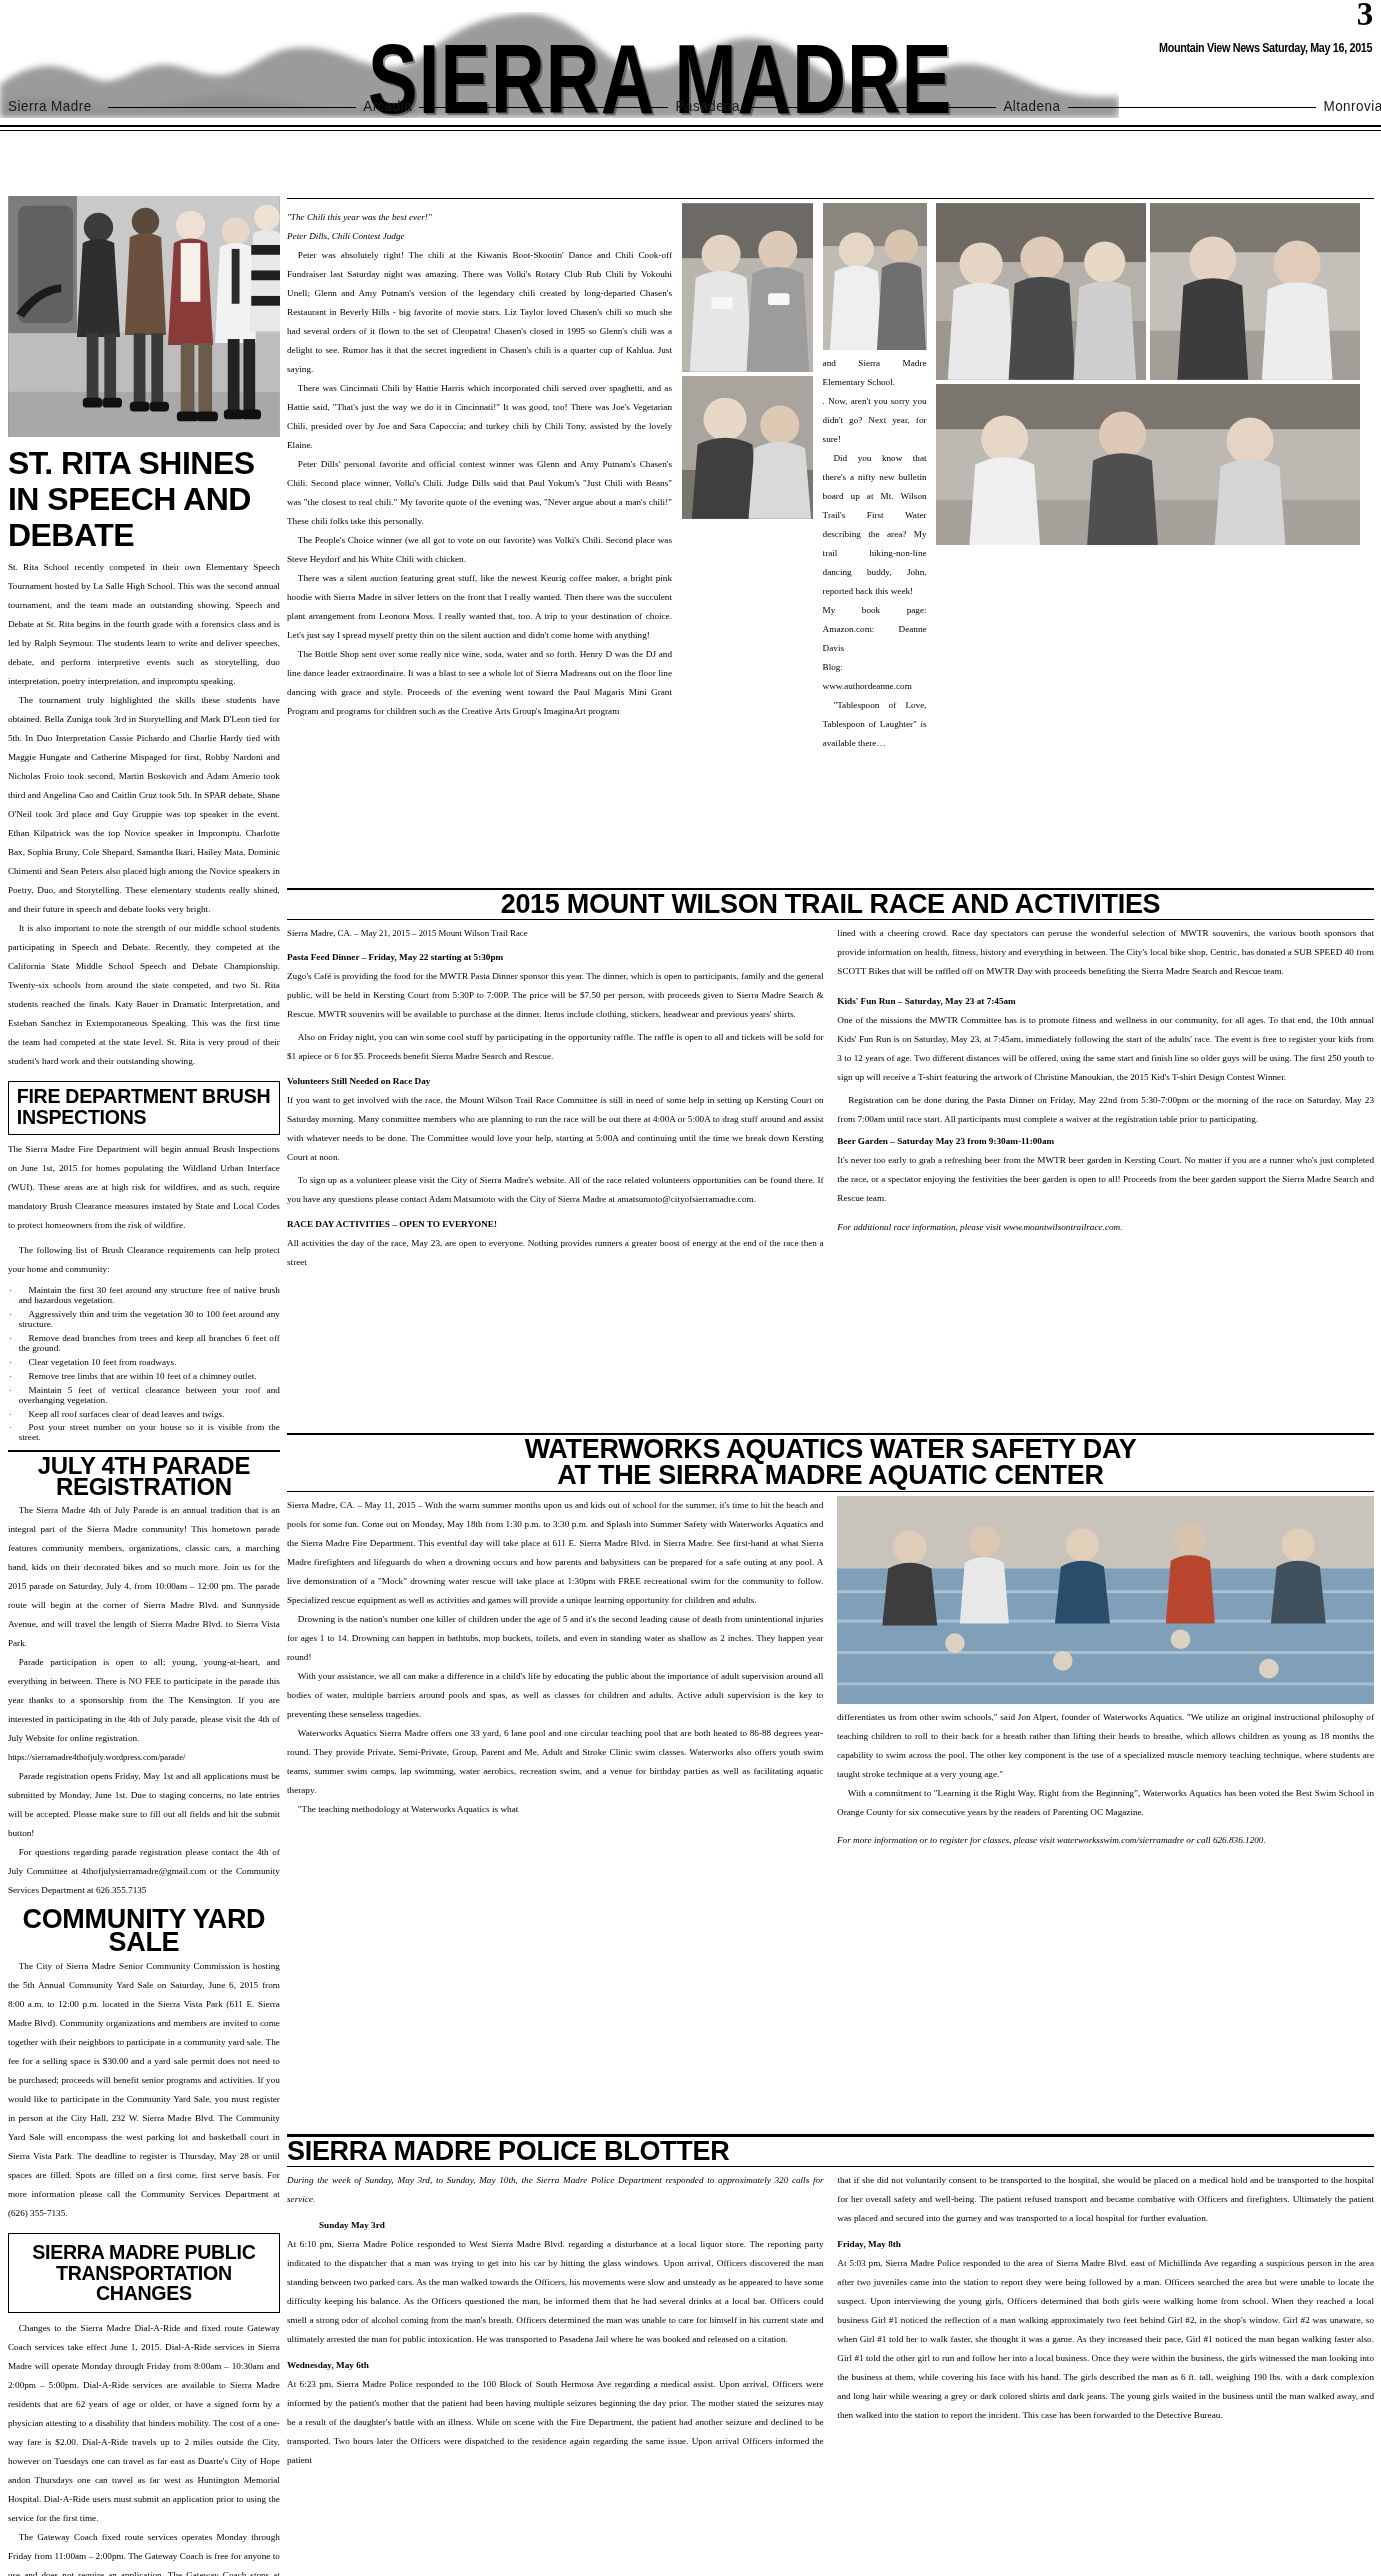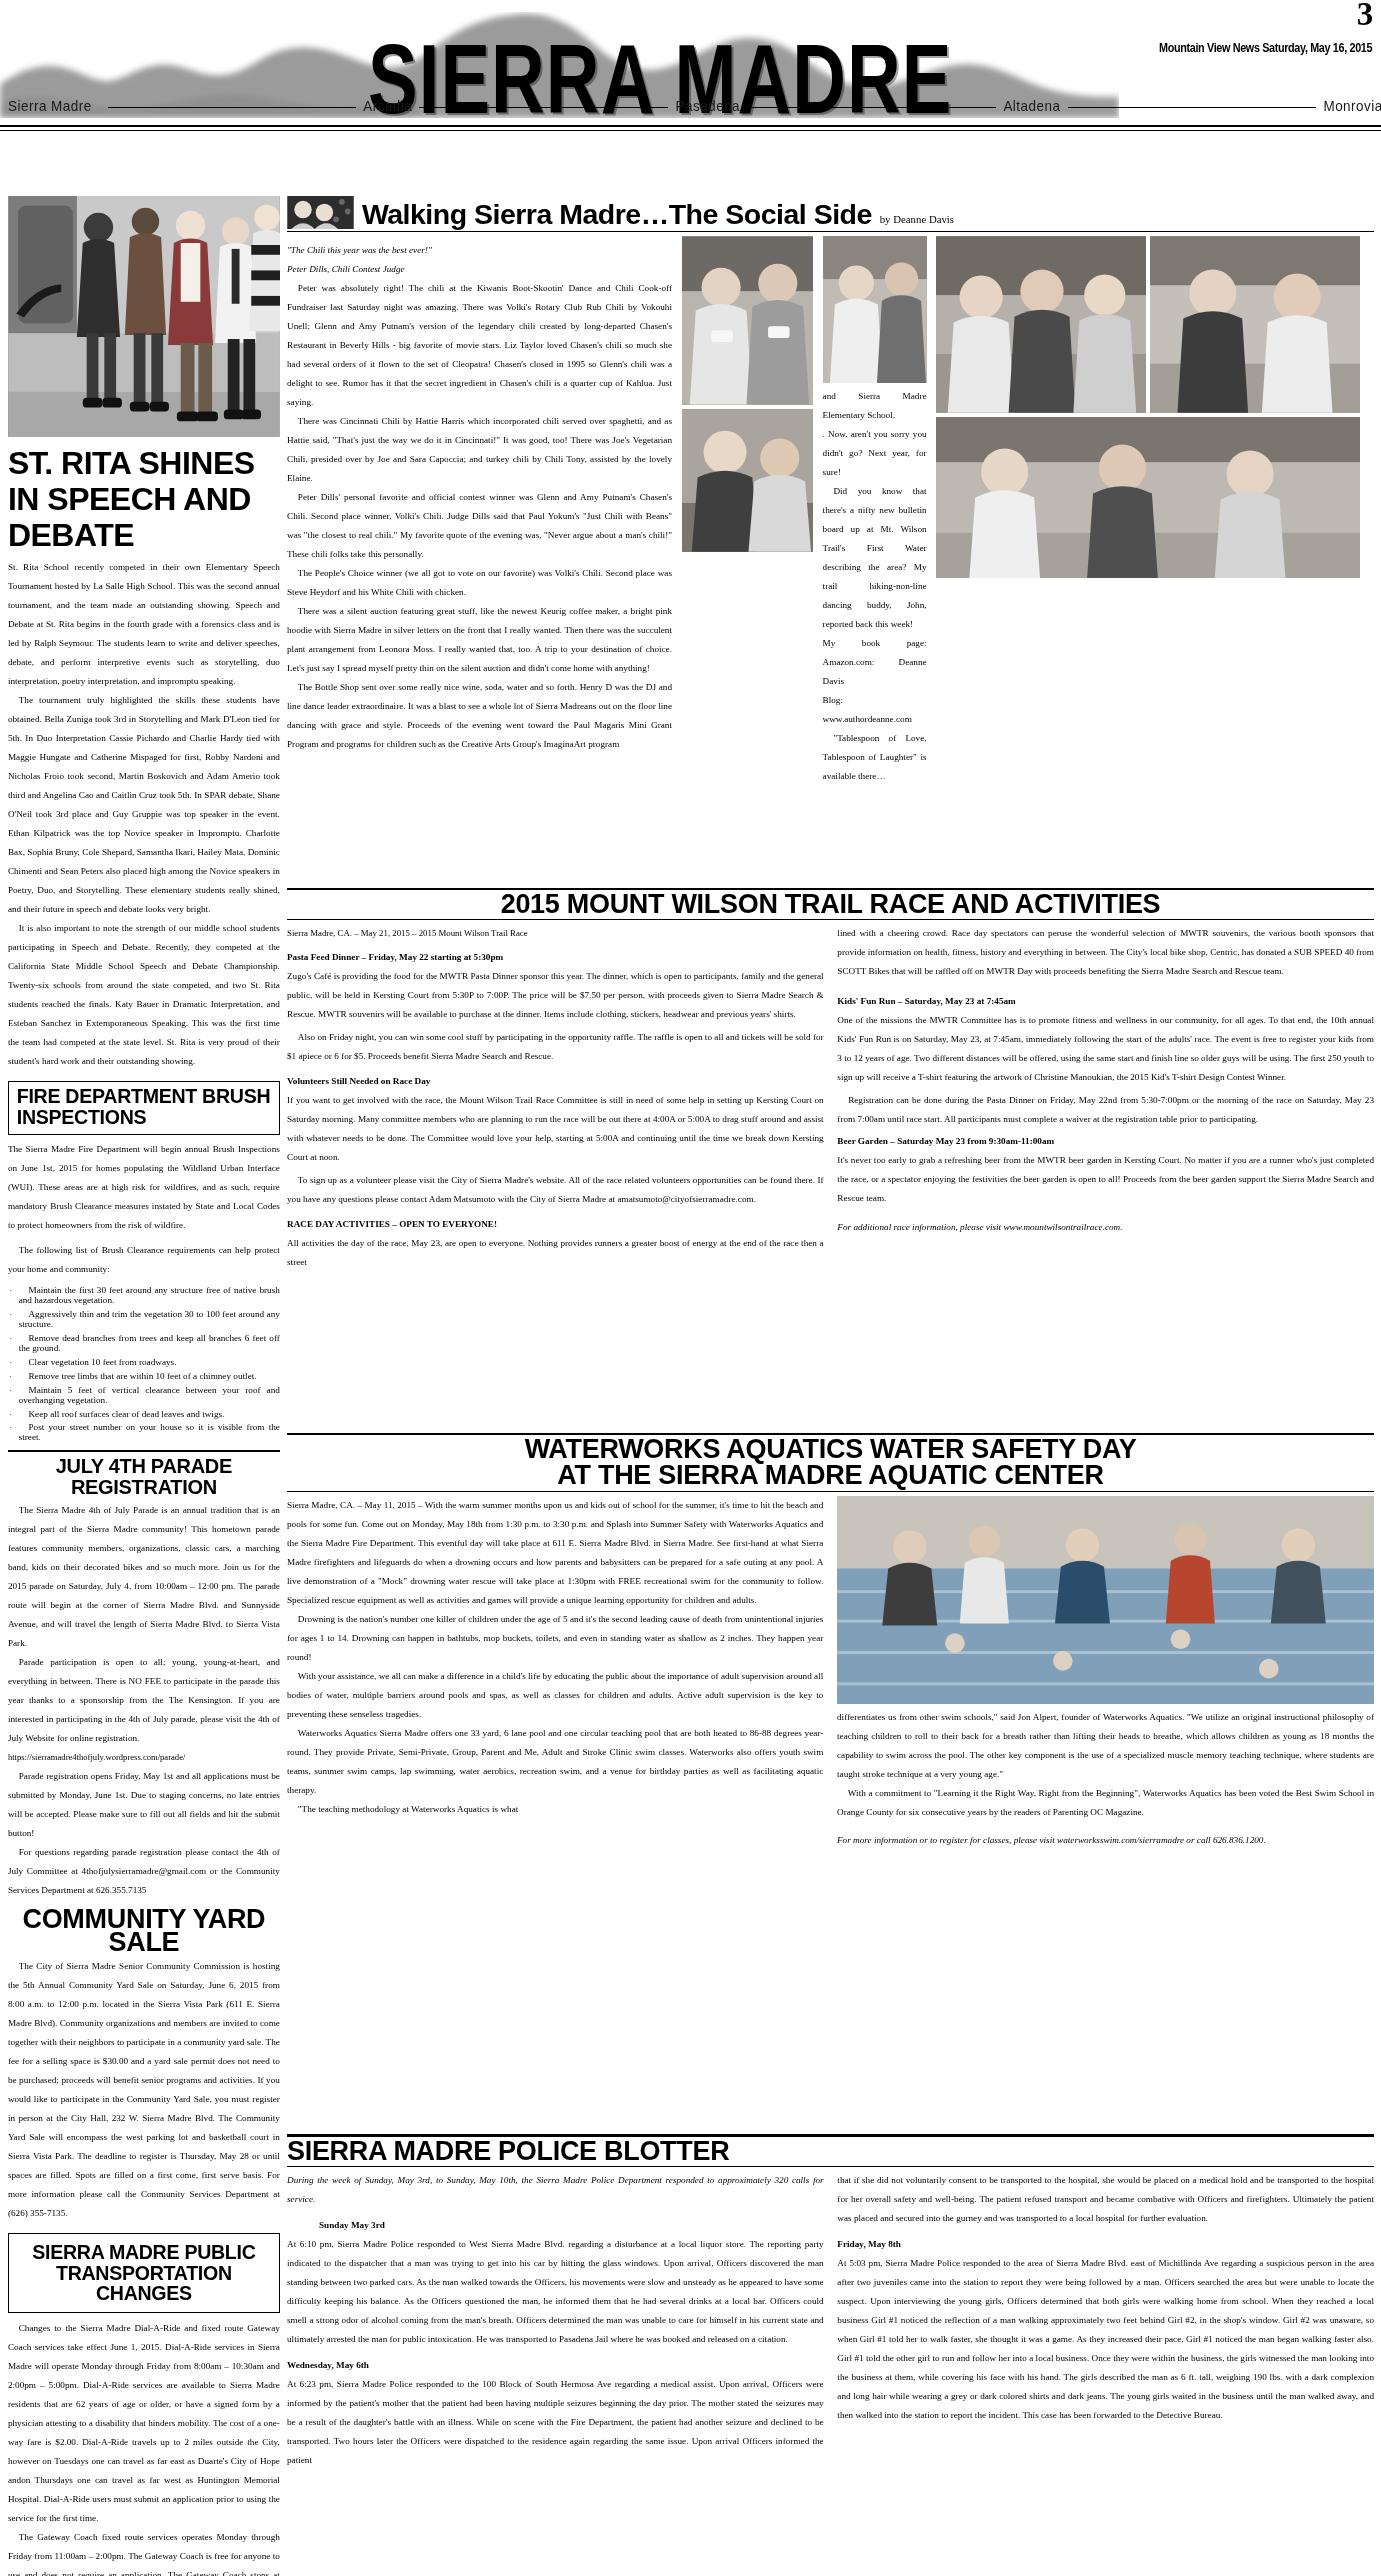--- a/index.html
+++ b/index.html
@@ -43,21 +43,21 @@
   p.body.noind{text-indent:0;}
   .bx-head{
     border:1.6px solid #000;padding:4.9px 7.9px 5.9px 7.9px;margin-bottom:5.9px;
   }
   .bx-head h2{
     margin:0;font-family:"Liberation Sans",sans-serif;font-weight:bold;
     font-size:19.6px;line-height:20.6px;letter-spacing:-0.3px;
   }
   h2.plain{
     margin:0 0 3.9px 0;font-family:"Liberation Sans",sans-serif;font-weight:bold;
-    font-size:20px;line-height:20.6px;text-align:center;letter-spacing:-0.3px;
+    font-size:24px;line-height:20.6px;text-align:center;letter-spacing:-0.3px;
   }
   h2.plain.lg{font-size:27px;line-height:22.6px;}
   h1.artic{
     margin:0;font-family:"Liberation Sans",sans-serif;font-weight:bold;
     font-size:32px;line-height:36px;letter-spacing:-0.5px;
   }
   .rule-thick{border-top:2.9px solid #000;}
   .rule-thin{border-top:1.2px solid #000;}
 
   
@@ -251,38 +251,20 @@
       <div class="bx-head" style="padding:7.9px;">
         <h2 class="center" style="text-align:center;">SIERRA MADRE PUBLIC TRANSPORTATION CHANGES</h2>
       </div>
       <p class="body">Changes to the Sierra Madre Dial-A-Ride and fixed route Gateway Coach services take effect June 1, 2015.  Dial-A-Ride services in Sierra Madre will operate Monday through Friday from 8:00am – 10:30am and 2:00pm – 5:00pm. Dial-A-Ride services are available to Sierra Madre residents that are 62 years of age or older, or have a signed form by a physician attesting to a disability that hinders mobility. The cost of a one-way fare is $2.00. Dial-A-Ride travels up to 2 miles outside the City, however on Tuesdays one can travel as far east as Duarte's City of Hope andon Thursdays one can travel as far west as Huntington Memorial Hospital. Dial-A-Ride users must submit an application prior to using the service for the first time.</p>
       <p class="body">The Gateway Coach fixed route services operates Monday through Friday from 11:00am – 2:00pm. The Gateway Coach is free for anyone to use and does not require an application. The Gateway Coach stops at various points throughout the City including City parks, the library, City Hall, Senior Center, and schools. In addition the Gateway Coach stops in Hastings Ranch.</p>
       <p class="body">To download a copy of the Sierra Madre Public Transportation Map, please visit www.cityofsierramadre.com/transportation. For additional information contact the Community Services Department at 626-355-7135.</p>
     </div>
   </div>
 
   <div class="col" style="left:287px;top:196px;width:1087px;">
-    <div style="display:flex;align-items:flex-end;gap:7.9px;">
-      <div class="ph" style="width:67px;height:33px;flex:none;">
-        <svg width="67" height="33" viewBox="0 0 68 34">
-          <rect width="68" height="34" fill="#2d2d2d"></rect>
-          <circle cx="16" cy="14" r="9" fill="#e8ded2"></circle>
-            <circle cx="38" cy="17" r="9" fill="#e8ded2"></circle>
-          <path d="M4 34 q12 -12 24 0 z" fill="#cfcfcf"></path>
-            <path d="M28 34 q12 -12 24 0 z" fill="#cfcfcf"></path>
-          <g fill="#8f8f8f" opacity=".6">
-            <circle cx="56" cy="6" r="3"></circle>
-              <circle cx="62" cy="16" r="3"></circle>
-              <circle cx="50" cy="24" r="3"></circle>
-          </g>
-        </svg>
-      </div>
-      <h1 class="artic" style="font-size:28.5px;line-height:29px;">Walking Sierra Madre…The Social Side</h1>
-      <div class="byline" style="padding-bottom:3.9px;">by Deanne Davis</div>
-    </div>
     <div class="rule-thin" style="margin-top:2px;"></div>
 
     <div style="display:flex;gap:9.8px;margin-top:3.9px;">
 
       <div style="width:385px;">
         <p class="subq">"The Chili this year was the best ever!"</p>
         <p class="subq" style="margin-bottom:3.9px;">Peter Dills, Chili Contest Judge</p>
         <p class="body">Peter was absolutely right! The chili at the Kiwanis Boot-Skootin' Dance and Chili Cook-off Fundraiser last Saturday night was amazing. There was Volki's Rotary Club Rub Chili by Vokouhi Unell; Glenn and Amy Putnam's version of the legendary chili created by long-departed Chasen's Restaurant in Beverly Hills - big favorite of movie stars. Liz Taylor loved Chasen's chili so much she had several orders of it flown to the set of Cleopatra!  Chasen's closed in 1995 so Glenn's chili was a delight to see. Rumor has it that the secret ingredient in Chasen's chili is a quarter cup of Kahlua. Just saying.</p>
         <p class="body">There was Cincinnati Chili by Hattie Harris which incorporated chili served over spaghetti, and as Hattie said, "That's just the way we do it in Cincinnati!" It was good, too! There was Joe's Vegetarian Chili, presided over by Joe and Sara Capoccia; and turkey chili by Chili Tony, assisted by the lovely Elaine.</p>
         <p class="body">Peter Dills' personal favorite and official contest winner was Glenn and Amy Putnam's Chasen's Chili. Second place winner, Volki's Chili. Judge Dills said that Paul Yokum's "Just Chili with Beans" was "the closest to real chili." My favorite quote of the evening was, "Never argue about a man's chili!" These chili folks take this personally.</p>

